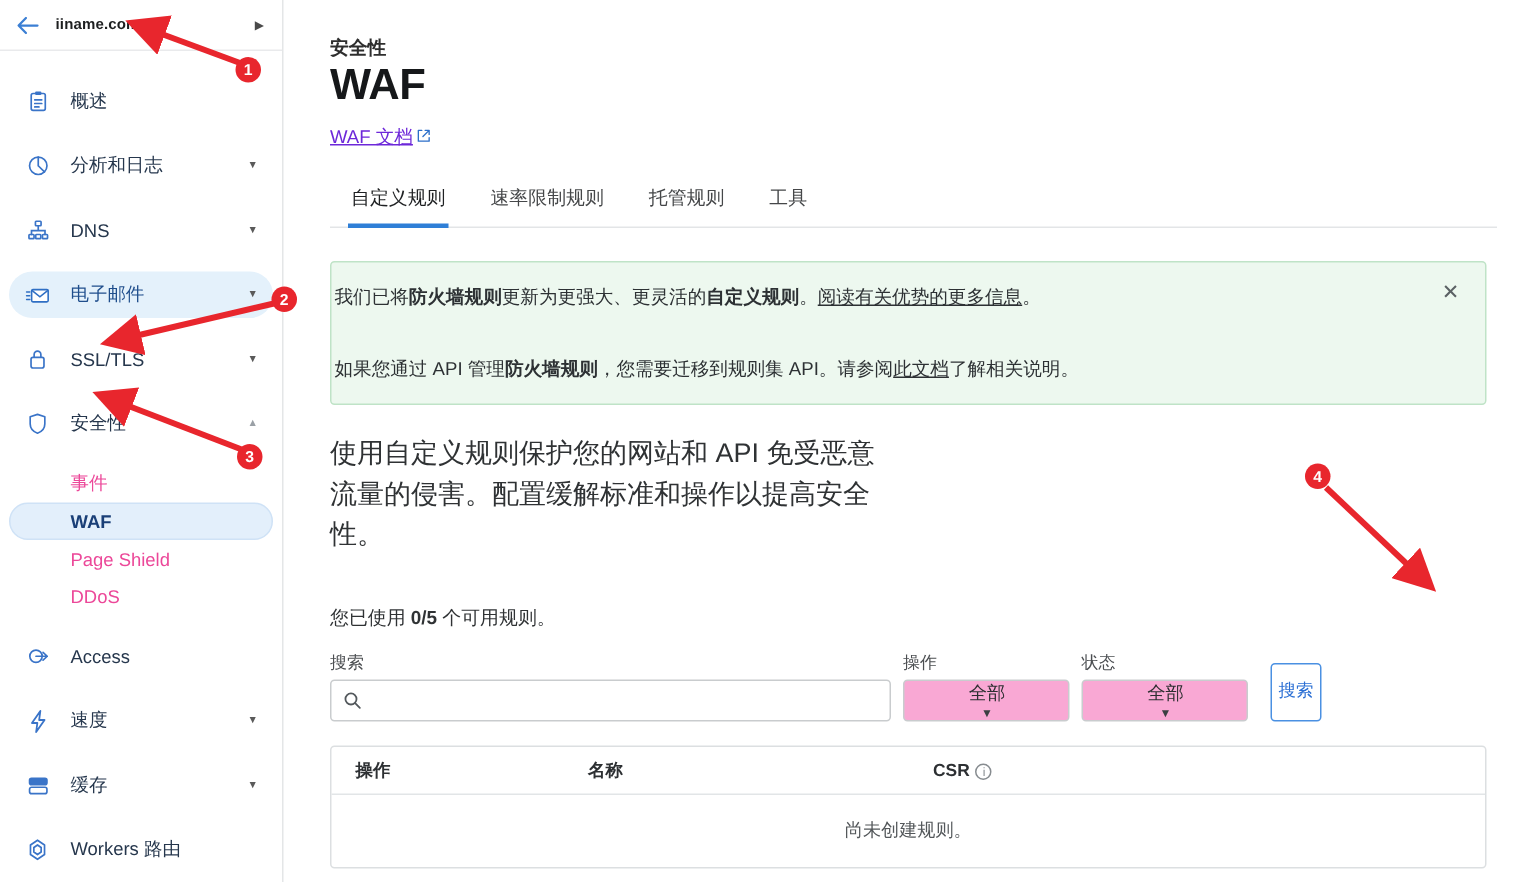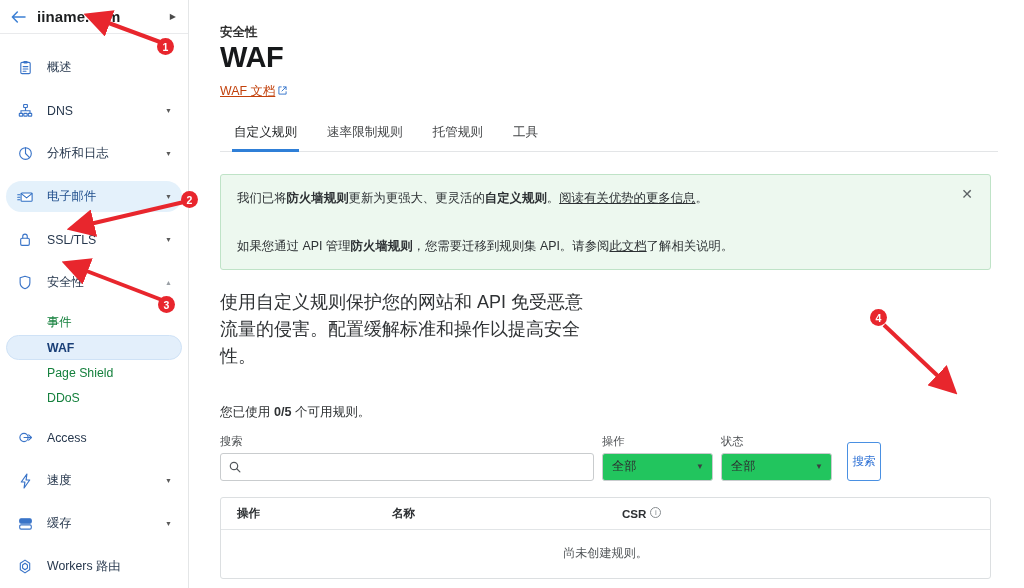--- a/index.html
+++ b/index.html
@@ -29,21 +29,21 @@
     border-bottom: 1px solid #e9eaec;
   }
   .back-arrow {
     width: 20px; height: 20px;
     display: flex; align-items: center; justify-content: center;
     color: #3b7fd4; font-size: 15px; line-height: 1;
     cursor: pointer;
   }
   .domain-name {
     flex: 1;
-    font-size: 15px; font-weight: bold; color: #1d1f20;
+    font-size: 10px; font-weight: bold; color: #1d1f20;
     margin-left: 9px; letter-spacing: .1px;
     white-space: nowrap; overflow: hidden;
   }
   .side-caret {
     color: #4a4a4a; font-size: 8px; padding-right: 2px;
   }
   .nav { padding-top: 6px; }
   .nav-item {
     display: flex; align-items: center;
     height: 31px;
@@ -73,21 +73,21 @@
   .nav-arrow.up { color: #9aa0a6; }
 
   .sub-item {
     display: flex; align-items: center;
     height: 24px;
     margin: 1px 6px;
     padding-left: 41px;
     border-radius: 13px;
     cursor: pointer;
     font-size: 12.3px;
-    color: #15803d;
+    color: #ec4899;
     white-space: nowrap;
   }
   .sub-item.active {
     background: #e3effb;
     color: #1a3f77;
     font-weight: bold;
     border: 1px solid #cfe2f6;
     height: 25px;
     padding-left: 40px;
   }
@@ -100,21 +100,21 @@
     overflow: hidden;
   }
   .eyebrow { font-size: 12.5px; font-weight: bold; color: #2e2e2e; }
   .page-title {
     font-size: 29px; font-weight: bold; color: #16181a;
     margin: 1px 0 9px; letter-spacing: -0.3px; line-height: 1.05;
   }
   .page-desc { font-size: 12.7px; color: #333638; line-height: 1.45; }
   .doc-link {
     display: inline-flex; align-items: center; gap: 3px;
-    font-size: 12.4px; color: #c2410c;
+    font-size: 12.4px; color: #6d28d9;
     text-decoration: underline;
     margin-top: 2px; cursor: pointer;
   }
   .ext-ico { font-size: 9px; }
 
   .tabs {
     display: flex; gap: 26px;
     margin-top: 21px;
     border-bottom: 1px solid #e3e5e7;
     padding-left: 12px;
@@ -127,21 +127,21 @@
     margin-bottom: -1px;
     white-space: nowrap;
   }
   .tab.active { color: #1f2123; border-bottom-color: #2f7fd7; }
 
   .banner {
     margin-top: 22px;
     background: #edf8ef;
     border: 1px solid #bfe3c7;
     border-radius: 3px;
-    padding: 14px 16px 13px;
+    padding: 14px 2px 13px;
     position: relative;
     max-width: 771px;
   }
   .banner-line {
     font-size: 12.4px; color: #2d3134; line-height: 1.5;
     padding-right: 50px;
   }
   .banner-line + .banner-line { margin-top: 29px; }
   .banner-line b { font-weight: bold; }
   .banner-line u { text-decoration: underline; cursor: pointer; }
@@ -174,25 +174,26 @@
   }
   .search-ico { color: #53585c; font-size: 11px; display:flex; }
   .search-input {
     flex: 1; border: 0; outline: 0;
     font-size: 12.2px; font-family: inherit;
     margin-left: 6px; background: transparent; color: #2c2e30;
   }
   .select {
     width: 111px; height: 28px;
     border: 1px solid #c9ccce; border-radius: 3px;
-    background: #22c55e;
+    background: #f9a8d4;
     display: flex; align-items: center; justify-content: space-between;
     padding: 0 8px 0 9px;
     font-size: 12.2px; color: #2c2e30;
     cursor: pointer;
+    flex-direction: column;
   }
   .sel-caret { font-size: 8px; color: #3c3f42; }
   .search-btn {
     width: 34px; height: 39px;
     border: 1px solid #4a90e2; border-radius: 3px;
     background: #fff;
     color: #2b6fd4; font-size: 11.6px;
     display: flex; align-items: center; justify-content: center;
     text-align: center; line-height: 1.25;
     cursor: pointer;
@@ -208,21 +209,21 @@
   }
   .thead {
     display: flex; align-items: center;
     height: 32px;
     border-bottom: 1px solid #e2e5e7;
     padding: 0 0 0 16px;
     font-size: 11.6px; font-weight: bold; color: #2d3033;
   }
   .th-op { width: 155px; }
   .th-name { width: 230px; }
-  .th-csr { width: 80px; display: flex; align-items: flex-start; gap: 4px; }
+  .th-csr { width: 80px; display: flex; align-items: flex-end; gap: 4px; }
   .info-ico {
     width: 11px; height: 11px; border-radius: 50%;
     border: 1px solid #878c90; color: #878c90;
     font-size: 8px; line-height: 9px; text-align: center;
     font-weight: normal; display: inline-block;
   }
   .th-act { flex: 1; }
   .tbody {
     height: 48px;
     display: flex; align-items: center; justify-content: center;
@@ -270,39 +271,39 @@
             <rect x="5.8" y="1" width="4.4" height="2.6" rx=".7" fill="#3a74c8" stroke="none"></rect>
             <path d="M5.5 7h5M5.5 9.6h5M5.5 12h3" stroke-linecap="round"></path>
           </svg>
         </span>
         <span class="nav-label">概述</span>
       </div>
 
       <div class="nav-item">
         <span class="nav-ico">
           <svg width="15" height="15" viewBox="0 0 16 16" fill="none" stroke="#3a74c8" stroke-width="1.2">
+            <circle cx="8" cy="8" r="6.2"></circle>
+            <path d="M8 8V1.8M8 8l4.4 4.4" stroke-linecap="round"></path>
+          </svg>
+        </span>
+        <span class="nav-label">分析和日志</span>
+        <span class="nav-arrow">▼</span>
+      </div>
+
+      <div class="nav-item">
+        <span class="nav-ico">
+          <svg width="15" height="15" viewBox="0 0 16 16" fill="none" stroke="#3a74c8" stroke-width="1.2">
             <rect x="6" y="1.6" width="4" height="3.2" rx=".5"></rect>
             <rect x="1.4" y="11" width="3.6" height="3" rx=".5"></rect>
             <rect x="6.2" y="11" width="3.6" height="3" rx=".5"></rect>
             <rect x="11" y="11" width="3.6" height="3" rx=".5"></rect>
             <path d="M8 4.8v3.4M3.2 11V8.2h9.6V11" stroke-linecap="round"></path>
           </svg>
         </span>
         <span class="nav-label">DNS</span>
-        <span class="nav-arrow">▼</span>
-      </div>
-
-      <div class="nav-item">
-        <span class="nav-ico">
-          <svg width="15" height="15" viewBox="0 0 16 16" fill="none" stroke="#3a74c8" stroke-width="1.2">
-            <circle cx="8" cy="8" r="6.2"></circle>
-            <path d="M8 8V1.8M8 8l4.4 4.4" stroke-linecap="round"></path>
-          </svg>
-        </span>
-        <span class="nav-label">分析和日志</span>
         <span class="nav-arrow">▼</span>
       </div>
 
       <div class="nav-item hl">
         <span class="nav-ico">
           <svg width="16" height="14" viewBox="0 0 18 14" fill="none" stroke="#2f6fc4" stroke-width="1.2">
             <rect x="4.6" y="2.6" width="12.4" height="9.2" rx="1" fill="#fff"></rect>
             <path d="M4.8 3.2L10.8 8l6-4.8" stroke-linecap="round"></path>
             <path d="M.8 4.4h2.4M.8 7.2h2.4M.8 10h2.4" stroke-linecap="round"></path>
           </svg>

